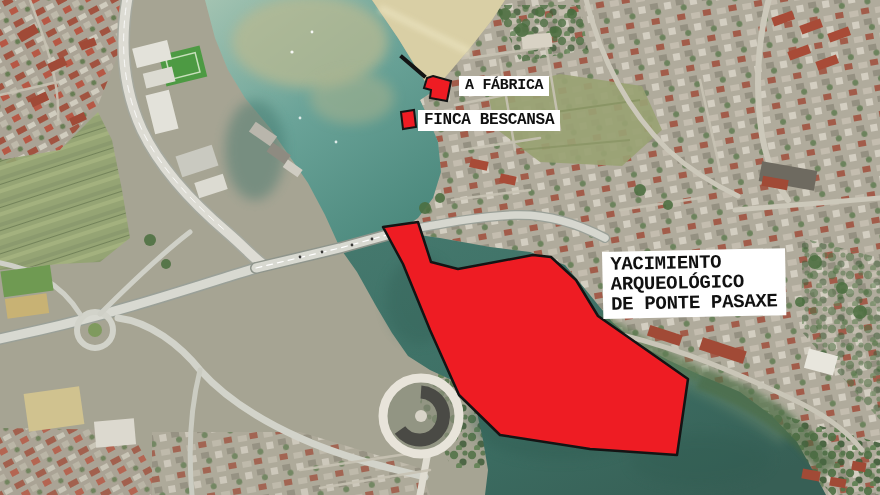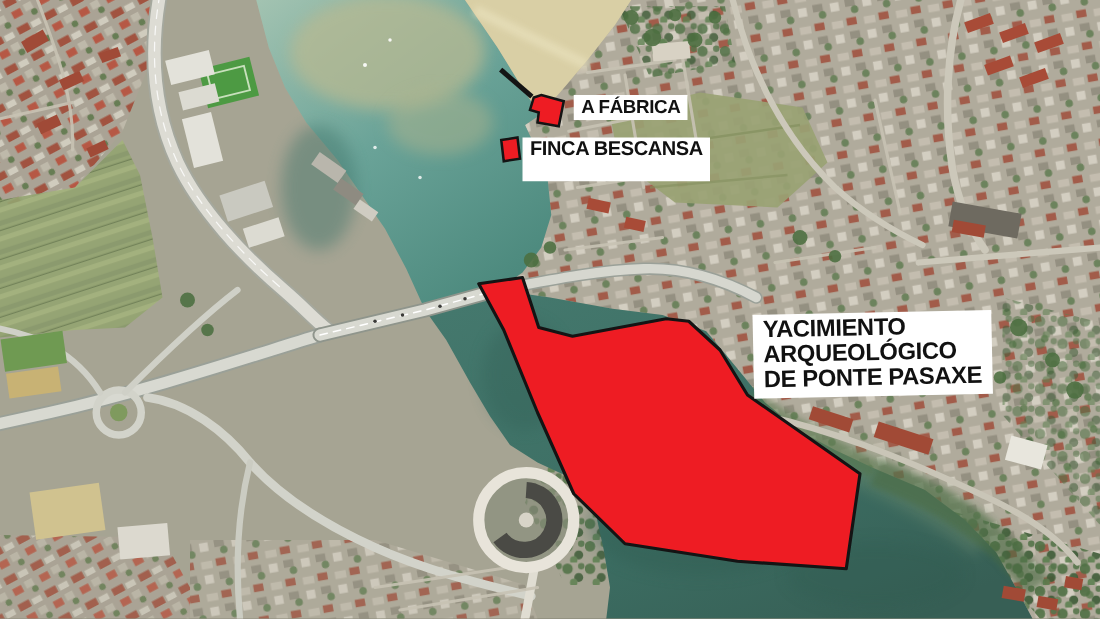--- a/index.html
+++ b/index.html
@@ -1,32 +1,32 @@
 <!DOCTYPE html>
 <html style="--site_red: #ee1c23; --outline: #141414; --label_bg: #ffffff; --label_text: #111111; --water_upper: #6aa398; --water_deep: #3c6e63; --sand: #d9cfa5; --land: #a8a795; --road: #d8d9d1; --vegetation: #4c6f40;"><head>
 <meta charset="utf-8">
 <style>
   html,body{margin:0;padding:0;background:#222;}
   .stage{
     position:relative;width:880px;height:495px;overflow:hidden;
-    font-family:Liberation Sans, sans-serif;
+    font-family:Liberation Mono, monospace;
     background:var(--land,#a8a795);
   }
   .stage svg{position:absolute;left:0;top:0;display:block;}
   .map-label{
     position:absolute;
     background:var(--label_bg,#ffffff);
     color:var(--label_text,#111111);
     font-weight:bold;
     white-space:nowrap;
     letter-spacing:-0.3px;
     line-height:1.15;
   }
   .label-fabrica{left:459px;top:76px;font-size:15px;padding:1px 6px 2px;}
-  .label-finca{left:418px;top:110px;font-size:16px;padding:1px 6px 16px;}
+  .label-finca{left:418px;top:110px;font-size:16px;padding:1px 6px 2px;}
   .label-yacimiento{
     left:602px;top:252px;font-size:19px;line-height:20px;
     padding:3px 8px 4px;transform:rotate(-1.2deg);transform-origin:left top;
   }
 </style>
 </head>
 <body>
 
 <div class="stage">
 <svg width="880" height="495" viewBox="0 0 880 495">

